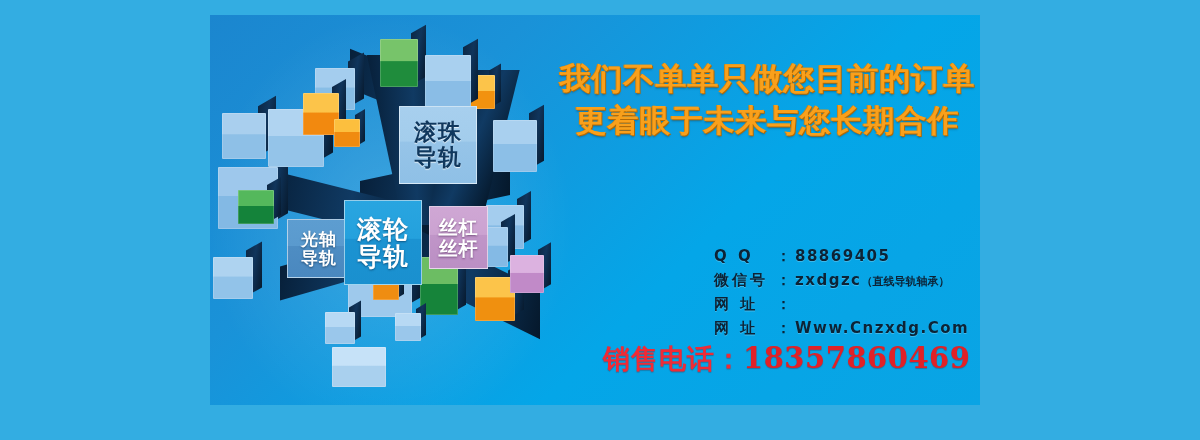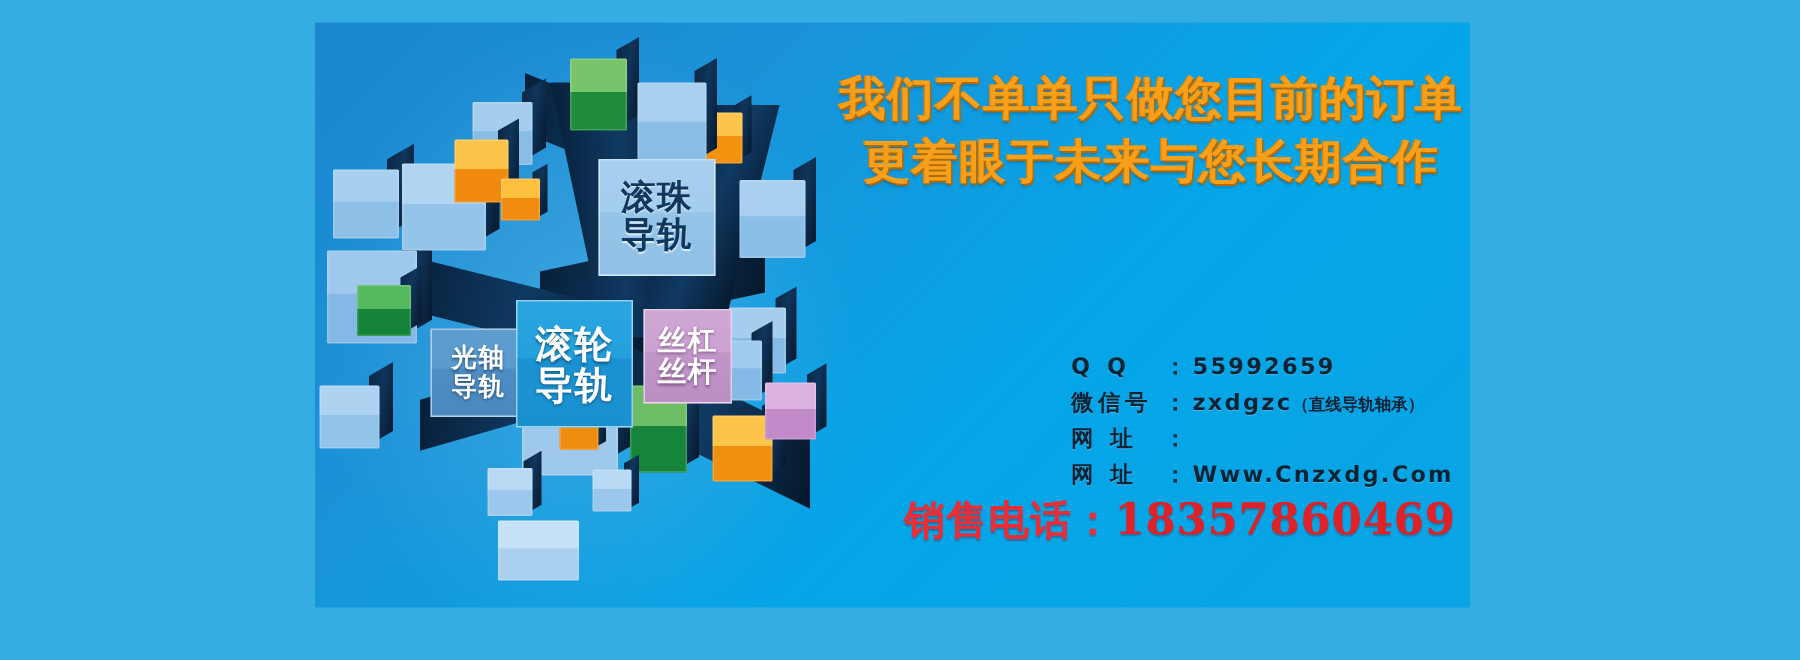--- a/index.html
+++ b/index.html
@@ -63,21 +63,21 @@
     text-shadow:0 1px 2px rgba(7,44,77,.6);
   }
   .lbl-sigang{
     left:219px;top:191px;width:57px;height:61px;
     background:linear-gradient(to bottom,#cfa7d4 0%,#cba2d1 45%,#c095c8 46%,#bb8fc4 100%);
     color:#ffffff;font-size:19px;
     text-shadow:0 1px 2px rgba(60,25,70,.55);
   }
 
   
-  .content{position:absolute;left:345px;top:4px;width:425px;height:408px;}
+  .content{position:absolute;left:345px;top:16px;width:425px;height:408px;}
   .headline{
     position:absolute;left:0;top:26px;width:425px;
     color:#f9a01b;font-weight:bold;font-size:31px;line-height:1.36;
     text-align:center;letter-spacing:1px;
     text-shadow:1px 1px 0 #b26a06,-1px 0 0 #d4850f,0 2px 2px rgba(0,40,70,.35);
   }
   .headline div{white-space:nowrap;}
   .desc{
     position:absolute;left:38px;top:134px;width:355px;
     color:#ffffff;font-size:14px;line-height:1.72;text-align:justify;
@@ -265,21 +265,21 @@
       <div class="headline">
         <div>我们不单单只做您目前的订单</div>
         <div>更着眼于未来与您长期合作</div>
       </div>
 
 
       <div class="contact">
         <div class="crow">
           <span class="ckey">Q Q</span>
           <span class="ccolon">：</span>
-          <span class="cval">55992659</span>
+          <span class="cval">88869405</span>
         </div>
         <div class="crow">
           <span class="ckey">微信号</span>
           <span class="ccolon">：</span>
           <span class="cval">zxdgzc</span>
           <span class="cnote">（直线导轨轴承）</span>
         </div>
         <div class="crow">
           <span class="ckey">网 址</span>
           <span class="ccolon">：</span>

